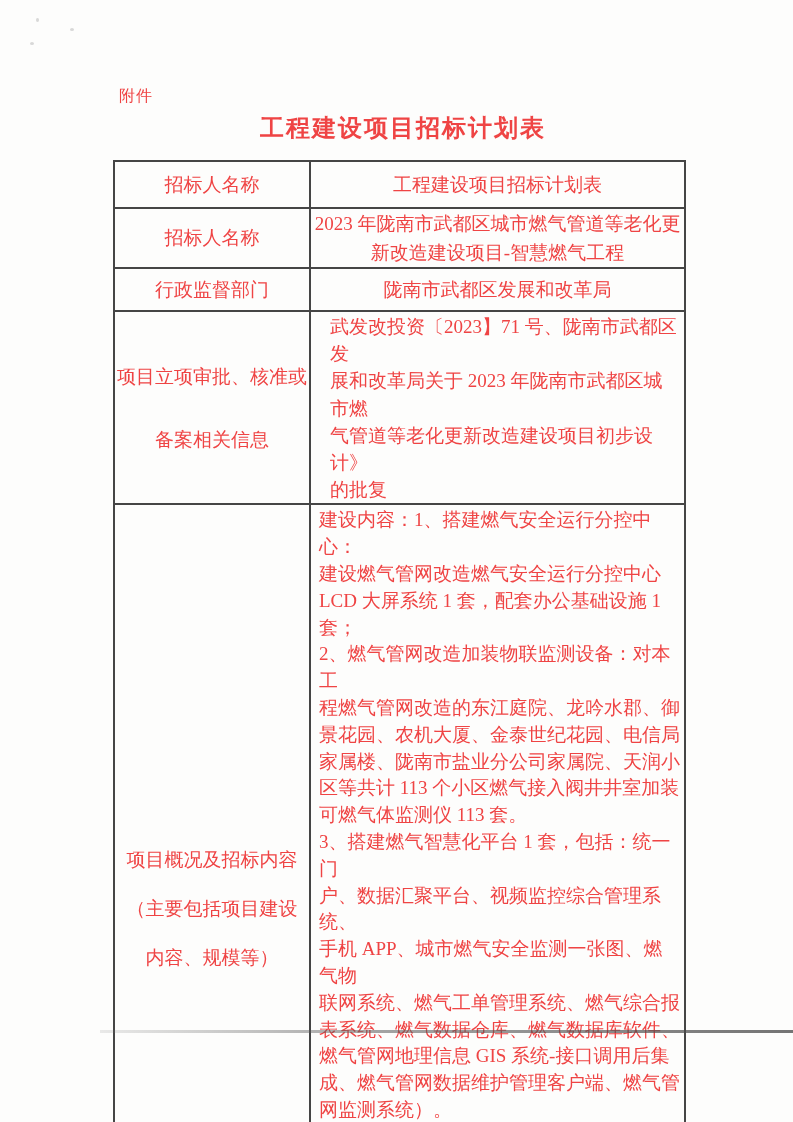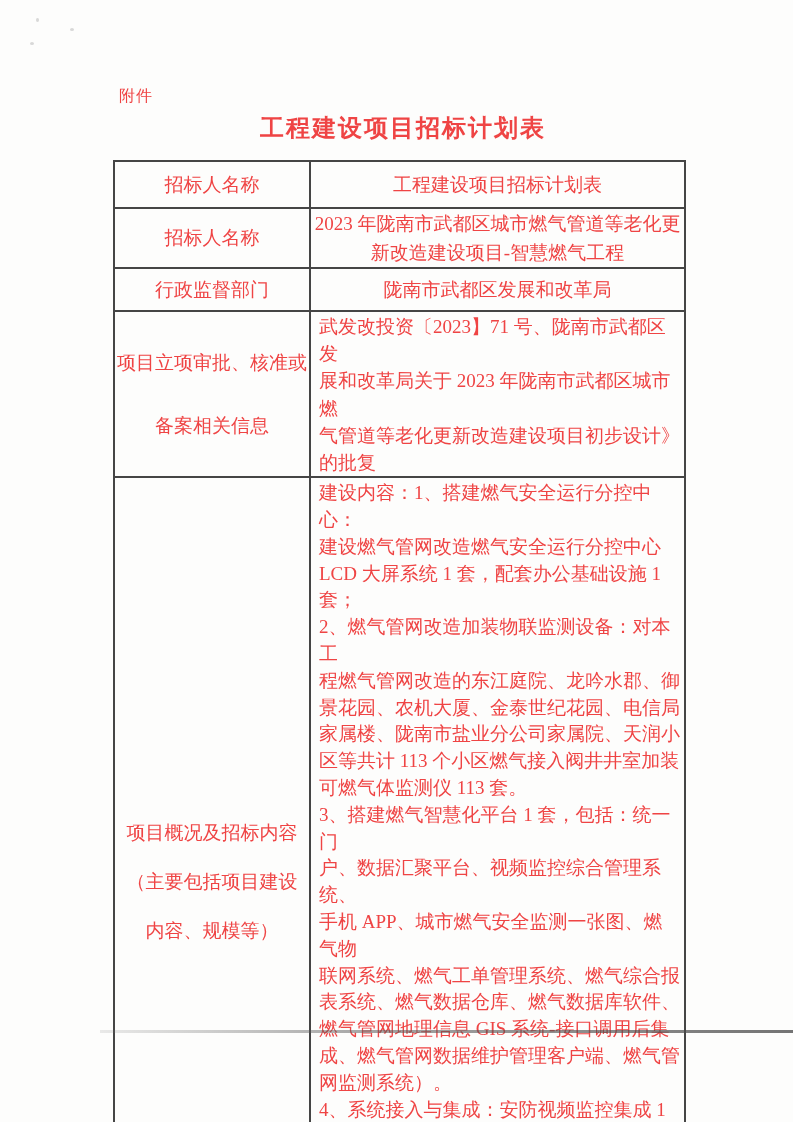--- a/index.html
+++ b/index.html
@@ -66,21 +66,21 @@
   .row-2 { height: 58px; }
   .row-2 .center-val { line-height: 29px; margin-top: 40px; }
   .row-3 { height: 43px; }
   .row-4 { height: 109px; }
   .row-4 td.label-cell { line-height: 63px; }
   .row-4 td.value-cell {
     text-align: left;
     vertical-align: top;
     white-space: pre-line;
     line-height: 27.2px;
-    padding: 1px 4px 0 8px;
+    padding: 1px 4px 0 19px;
   }
   .row-5 { height: 563px; }
   .row-5 td.label-cell { line-height: 49px; vertical-align: middle; }
   .row-5 td.value-cell {
     text-align: left;
     vertical-align: top;
     white-space: pre-line;
     line-height: 26.8px;
     padding: 2px 4px 0 8px;
   }

